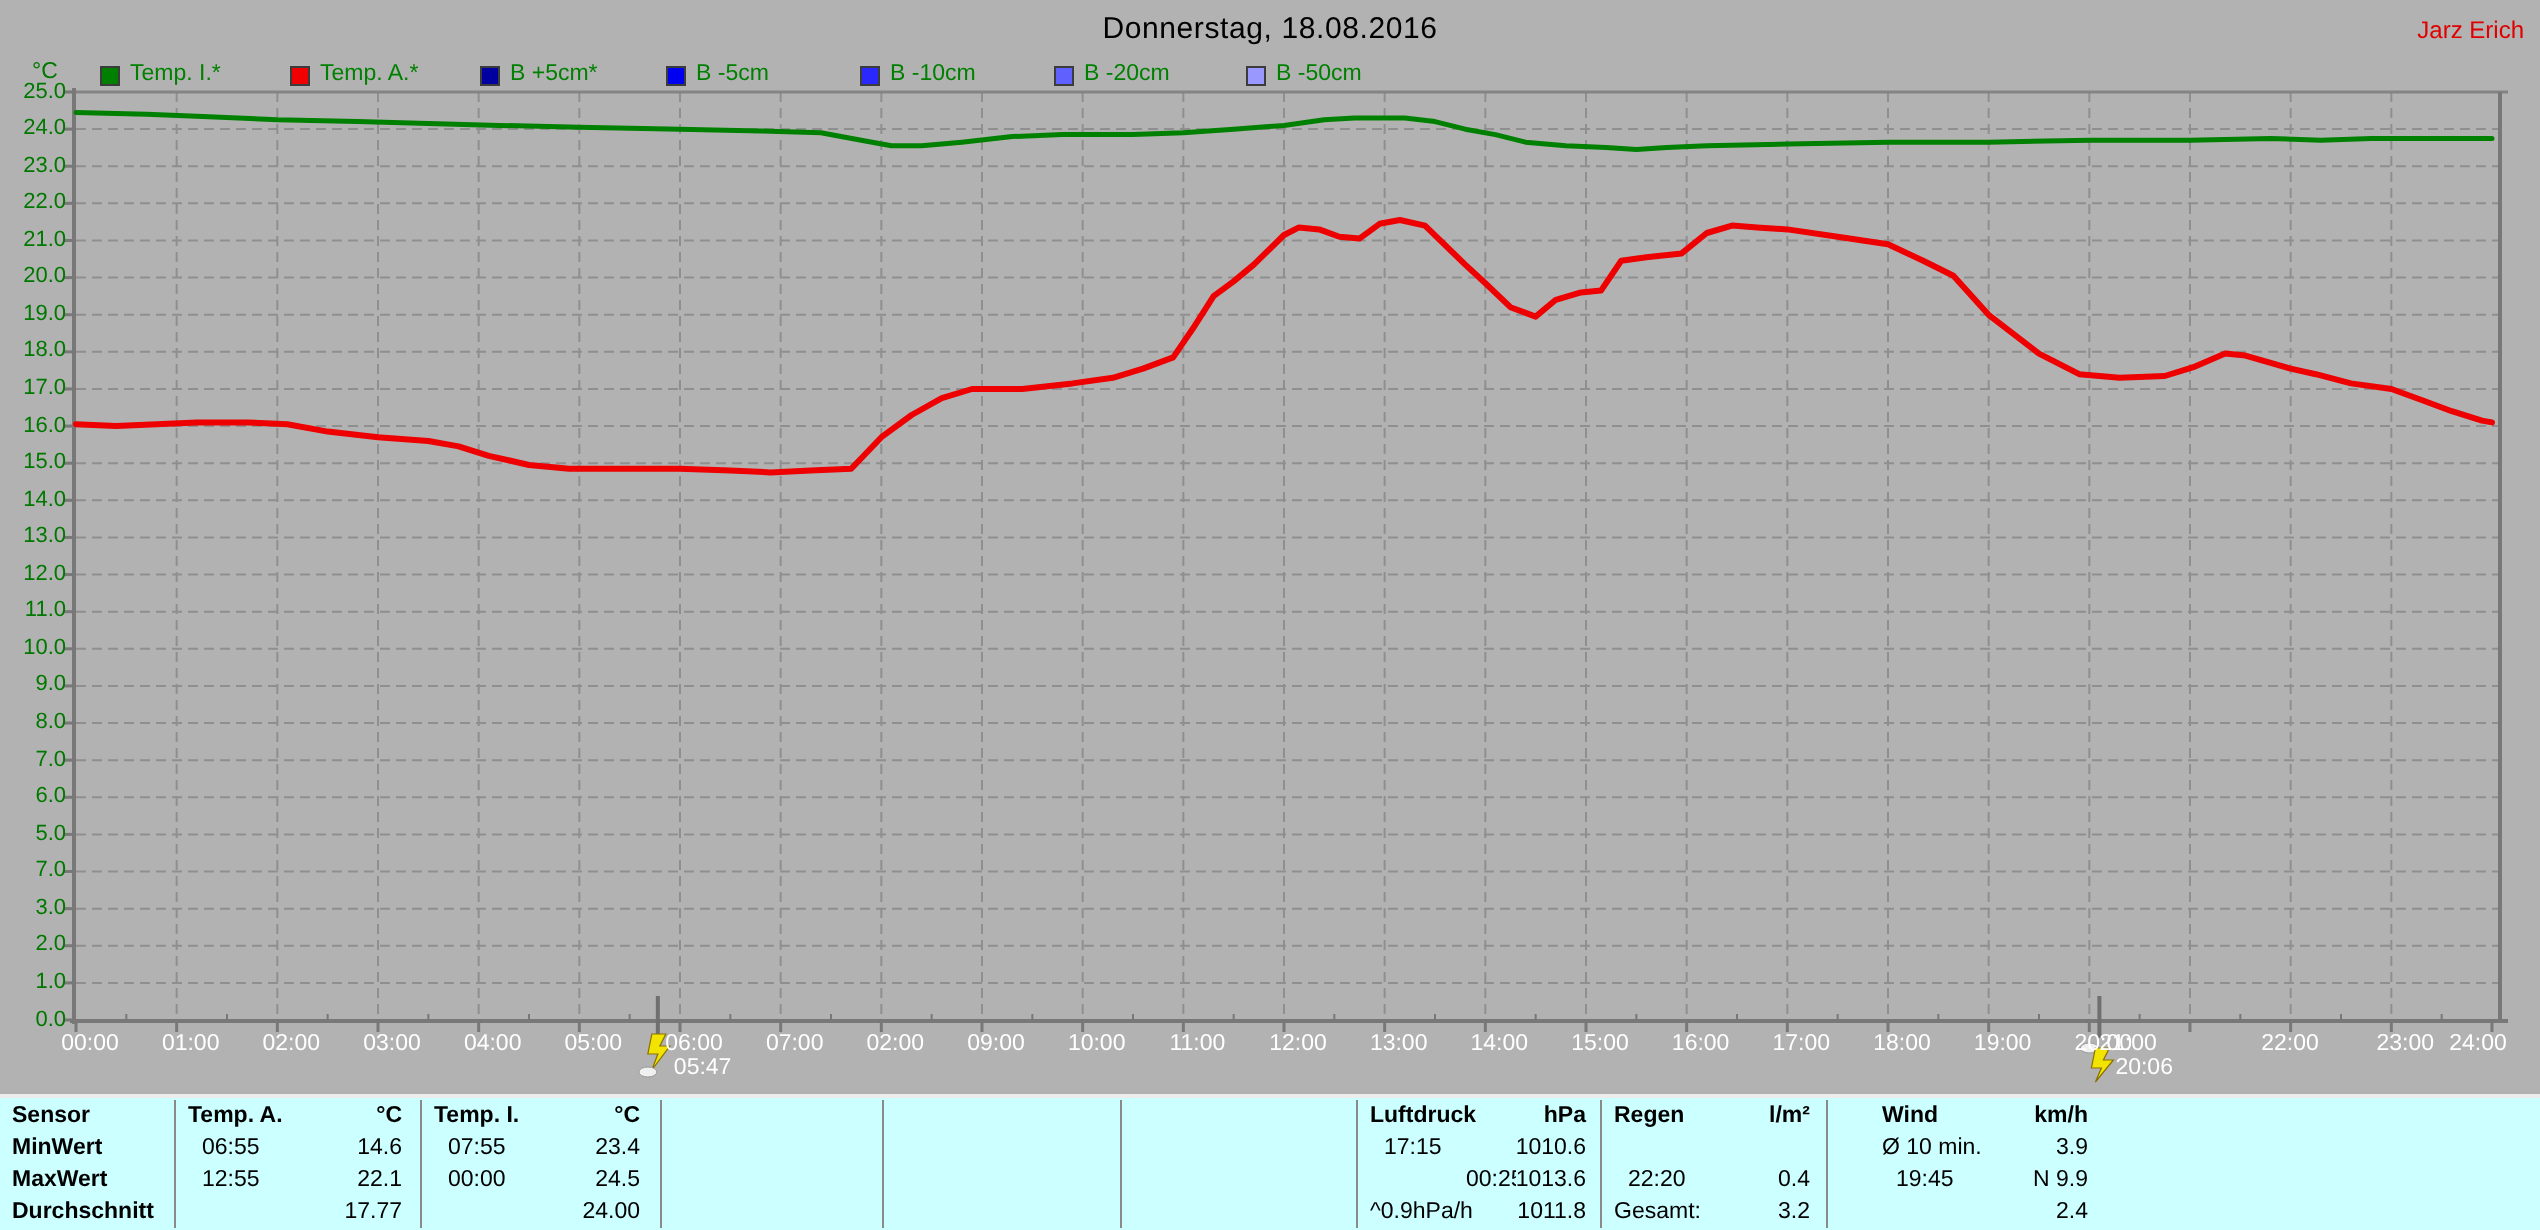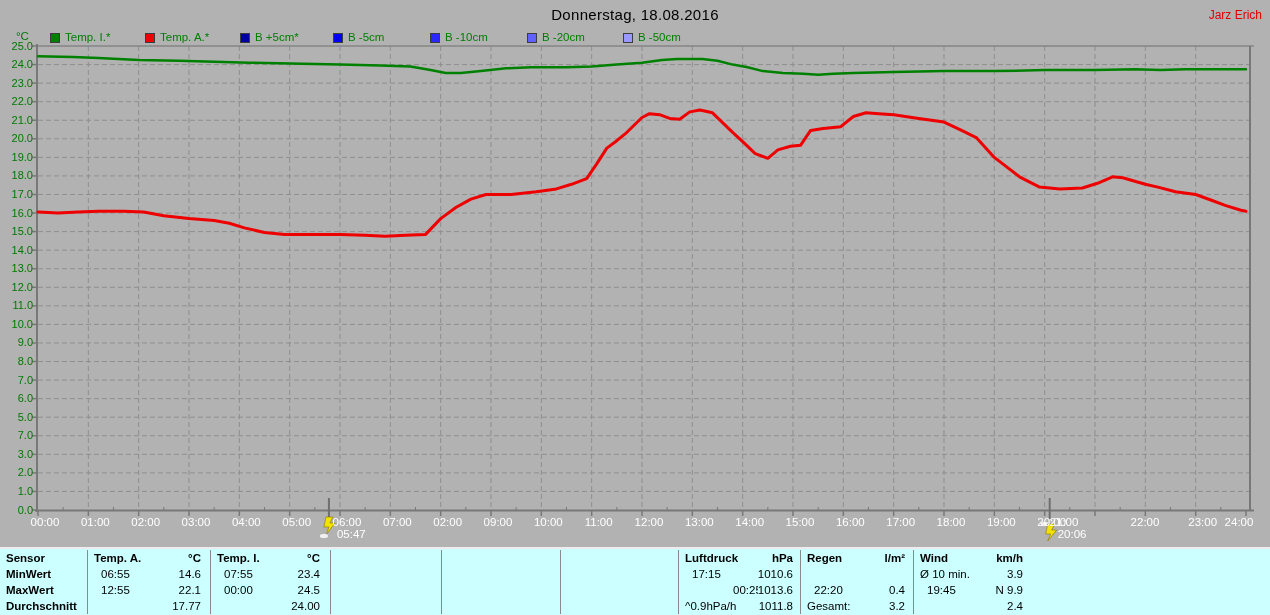--- a/index.html
+++ b/index.html
@@ -347,21 +347,21 @@
         </div>
         <div class="trow" style="padding: 0px 9px 0px 6px;">
           <span class="lt" style="padding-left: 7px;">22:20</span>
           <span class="rt">0.4</span>
         </div>
         <div class="trow" style="padding: 0px 9px 0px 6px;">
           <span class="lt">Gesamt:</span>
           <span class="rt">3.2</span>
         </div>
       </div>
-      <div class="tgroup bl" style="left: 913px; width: 118px;">
+      <div class="tgroup bl" style="left: 913px; width: 118px; padding-left: 21px;">
         <div class="trow" style="padding: 0px 9px 0px 6px;">
           <span class="lt bold">Wind</span>
           <span class="rt bold">km/h</span>
         </div>
         <div class="trow" style="padding: 0px 9px 0px 6px;">
           <span class="lt">Ø 10 min.</span>
           <span class="rt">3.9</span>
         </div>
         <div class="trow" style="padding: 0px 9px 0px 6px;">
           <span class="lt" style="padding-left: 7px;">19:45</span>

